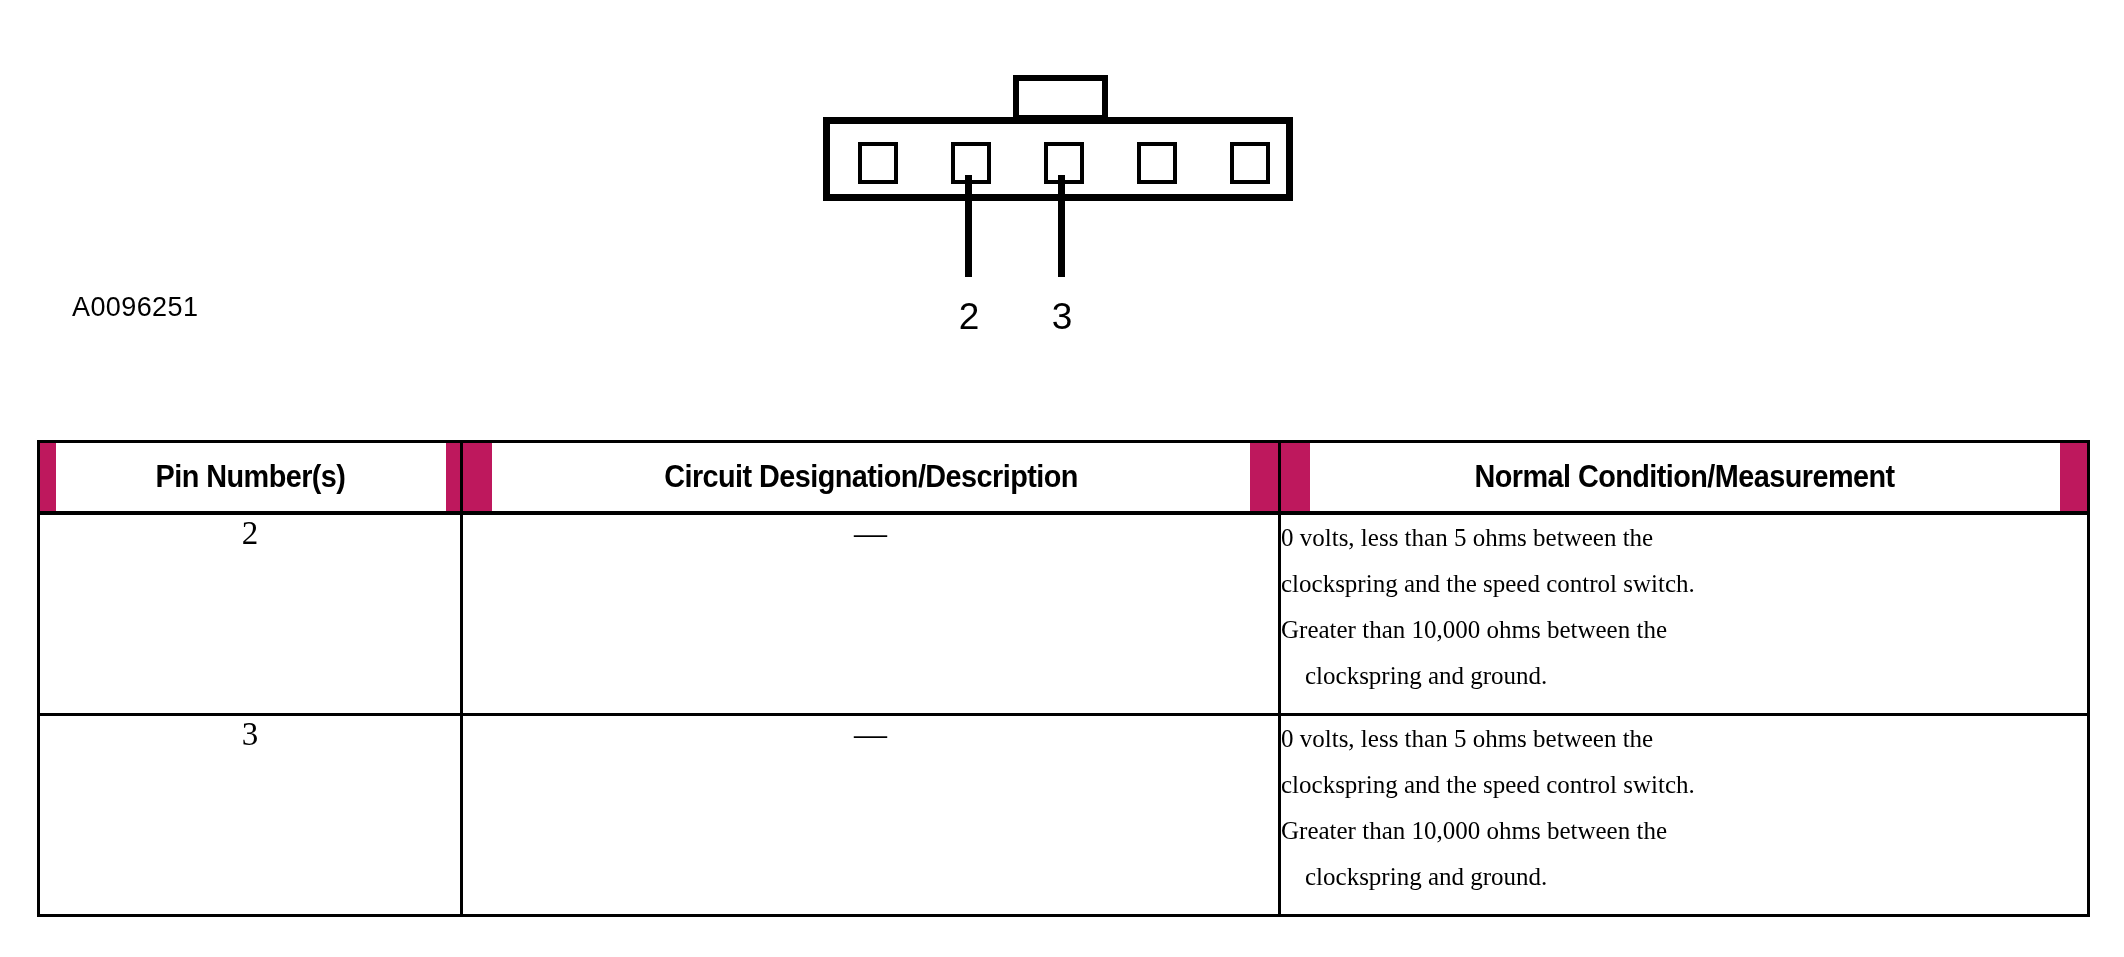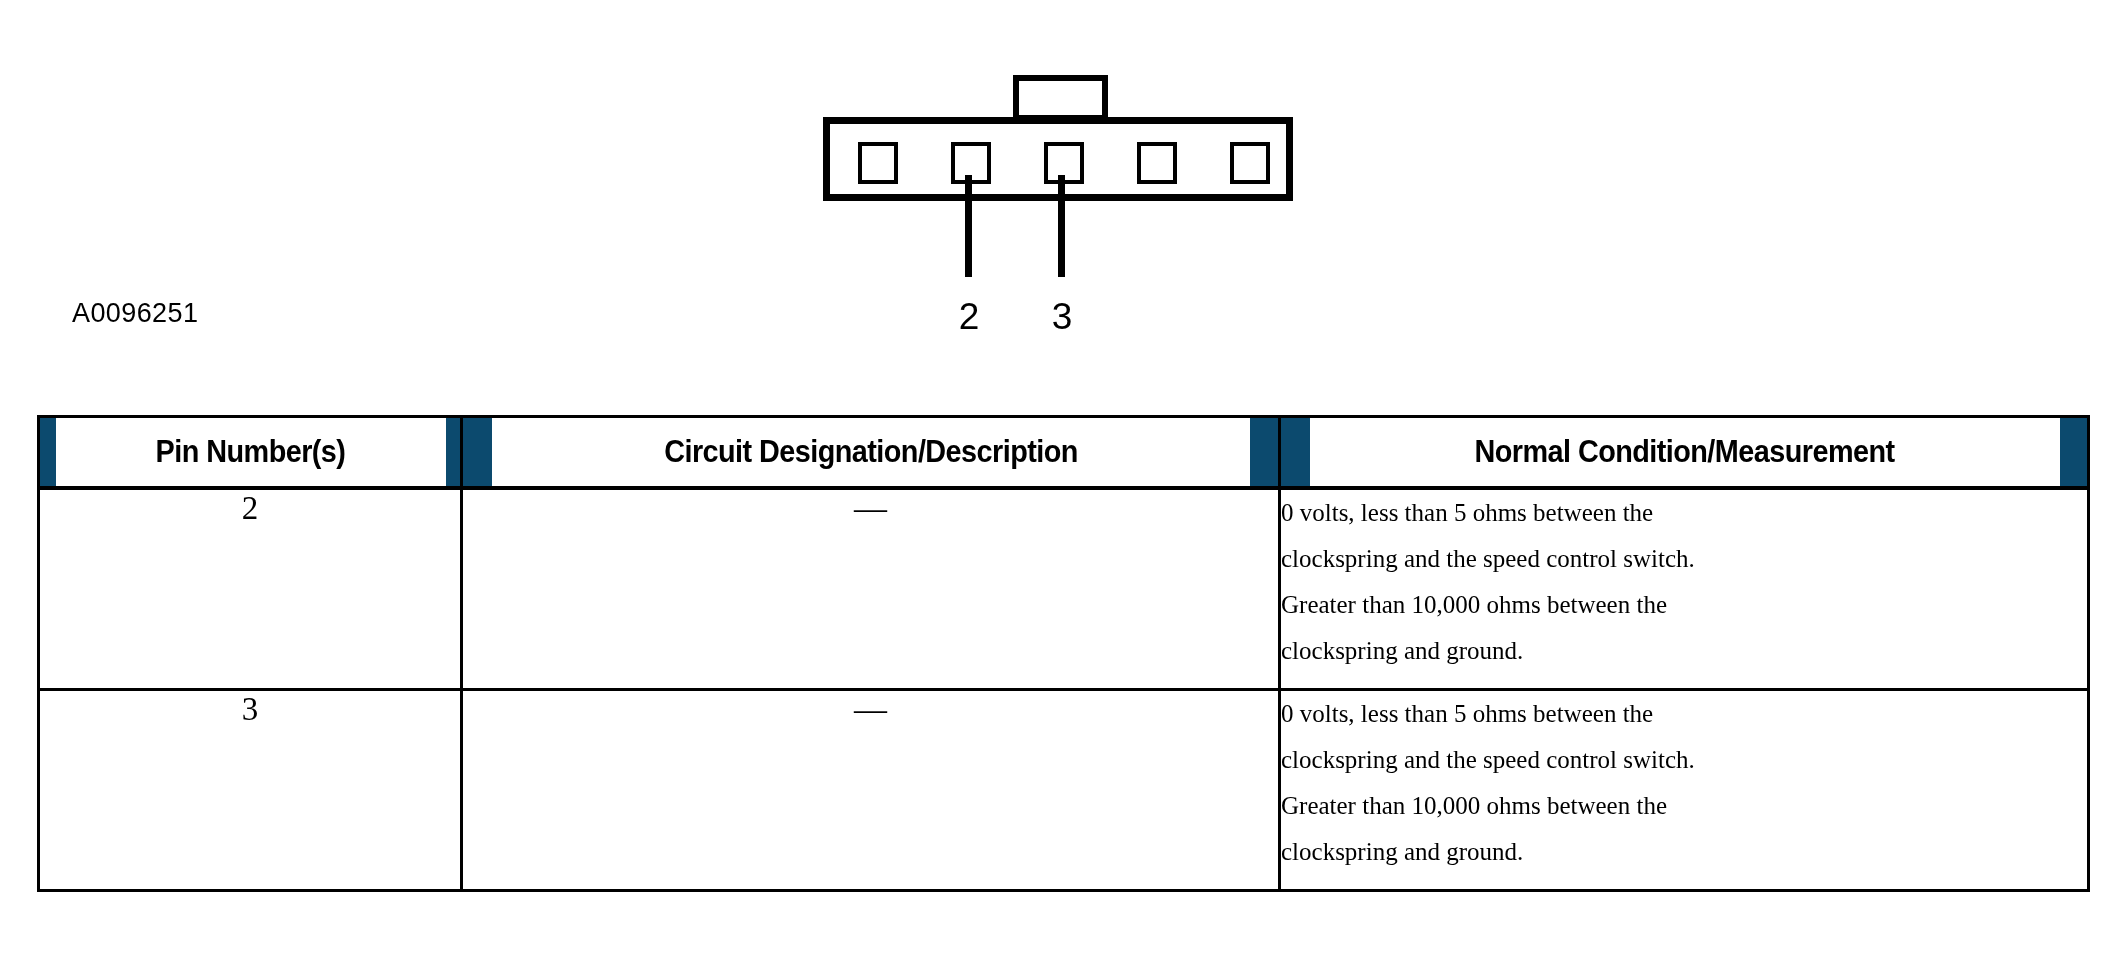--- a/index.html
+++ b/index.html
@@ -80,37 +80,37 @@
     font-size: 37px;
     line-height: 40px;
     color: #000;
     text-align: center;
     width: 48px;
   }
 
   .figure-id {
     position: absolute;
     left: 72px;
-    top: 298px;
+    top: 292px;
     font-family: "Liberation Sans", "DejaVu Sans", sans-serif;
     font-size: 27px;
     letter-spacing: 0.4px;
     color: #000;
     white-space: nowrap;
   }
 
   
   .pin-table {
     position: absolute;
     left: 37px;
-    top: 415px;
+    top: 440px;
     width: 2050px;
     border-collapse: collapse;
     table-layout: fixed;
-    background: #0c4a6e;
+    background: #be185d;
   }
 
   .pin-table col.c-pin   { width: 423px; }
   .pin-table col.c-desc  { width: 818px; }
   .pin-table col.c-cond  { width: 809px; }
 
   .pin-table th,
   .pin-table td {
     border: 3px solid #000;
     padding: 0;
@@ -155,20 +155,21 @@
   .cell-cond {
     font-family: "Liberation Serif", "DejaVu Serif", serif;
     font-size: 25px;
     line-height: 46px;
     text-align: justify;
     text-justify: inter-word;
     padding: 10px 22px 8px 18px;
   }
   .cell-cond .last-line {
     text-align: left;
+    padding-left: 24px;
   }
 </style>
 </head>
 <body>
 
 <div id="page">
 
   <div class="diagram">
 
     <div class="conn-tab"></div>

